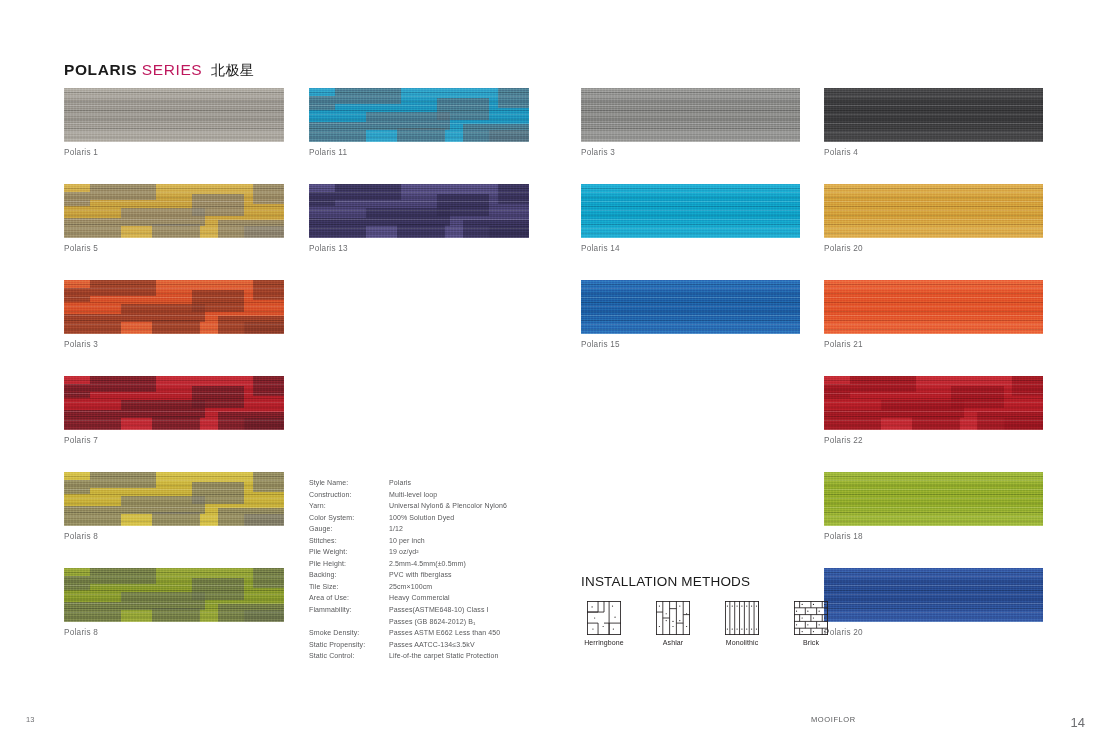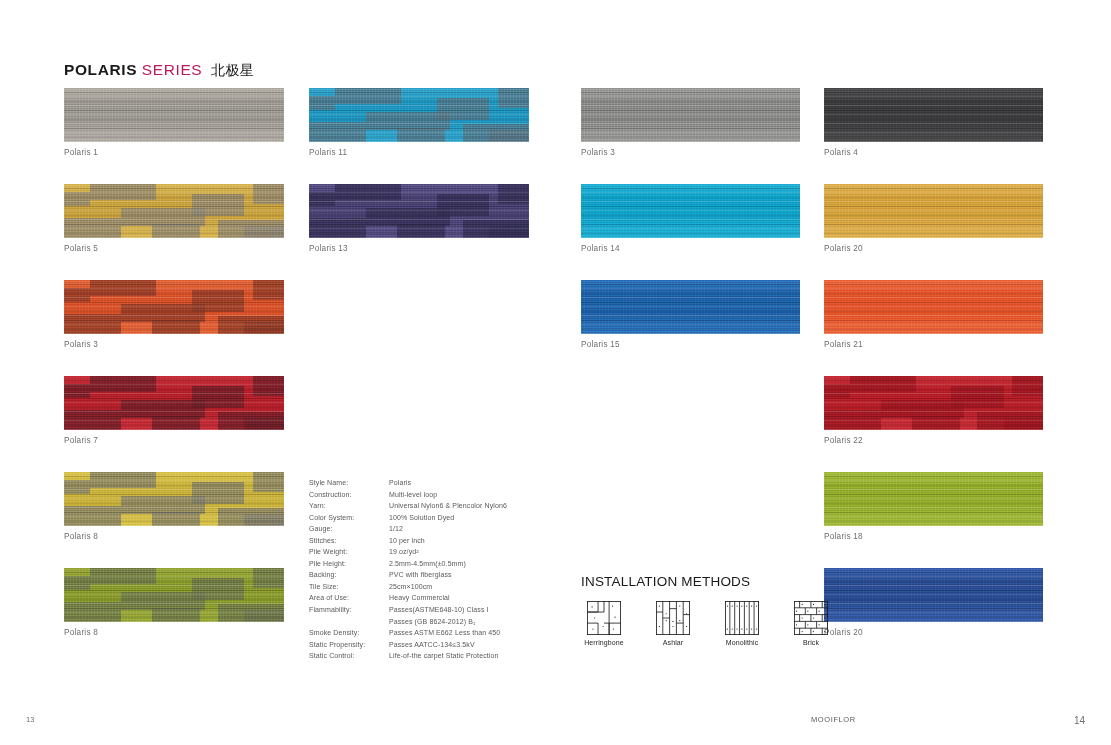--- a/index.html
+++ b/index.html
@@ -73,21 +73,21 @@
   }
   .install-row{display:flex;gap:23px;margin-top:12px;}
   .install-item{width:46px;text-align:center;}
   .install-item svg{display:block;margin:0 auto;}
   .install-name{margin-top:4px;font-size:7px;color:#231f20;letter-spacing:.1px;}
 
   
   .footer{position:absolute;left:0;right:0;bottom:16px;height:14px;text-decoration:underline;}
   .pg-left{position:absolute;left:26px;top:0;font-size:7.5px;color:#6d6e71;}
   .brand{position:absolute;left:811px;top:0;font-size:7.5px;color:#58595b;letter-spacing:.6px;}
-  .pg-right{position:absolute;right:26px;top:0;font-size:10px;color:#6d6e71;}
+  .pg-right{position:absolute;right:26px;top:0;font-size:13px;color:#6d6e71;}
 </style>
 </head>
 <body>
 
 <div class="page">
 
   <div class="title">
     <span class="t-bold">POLARIS</span>
     <span class="t-light">SERIES</span>
     <span class="t-cn">北极星</span>

